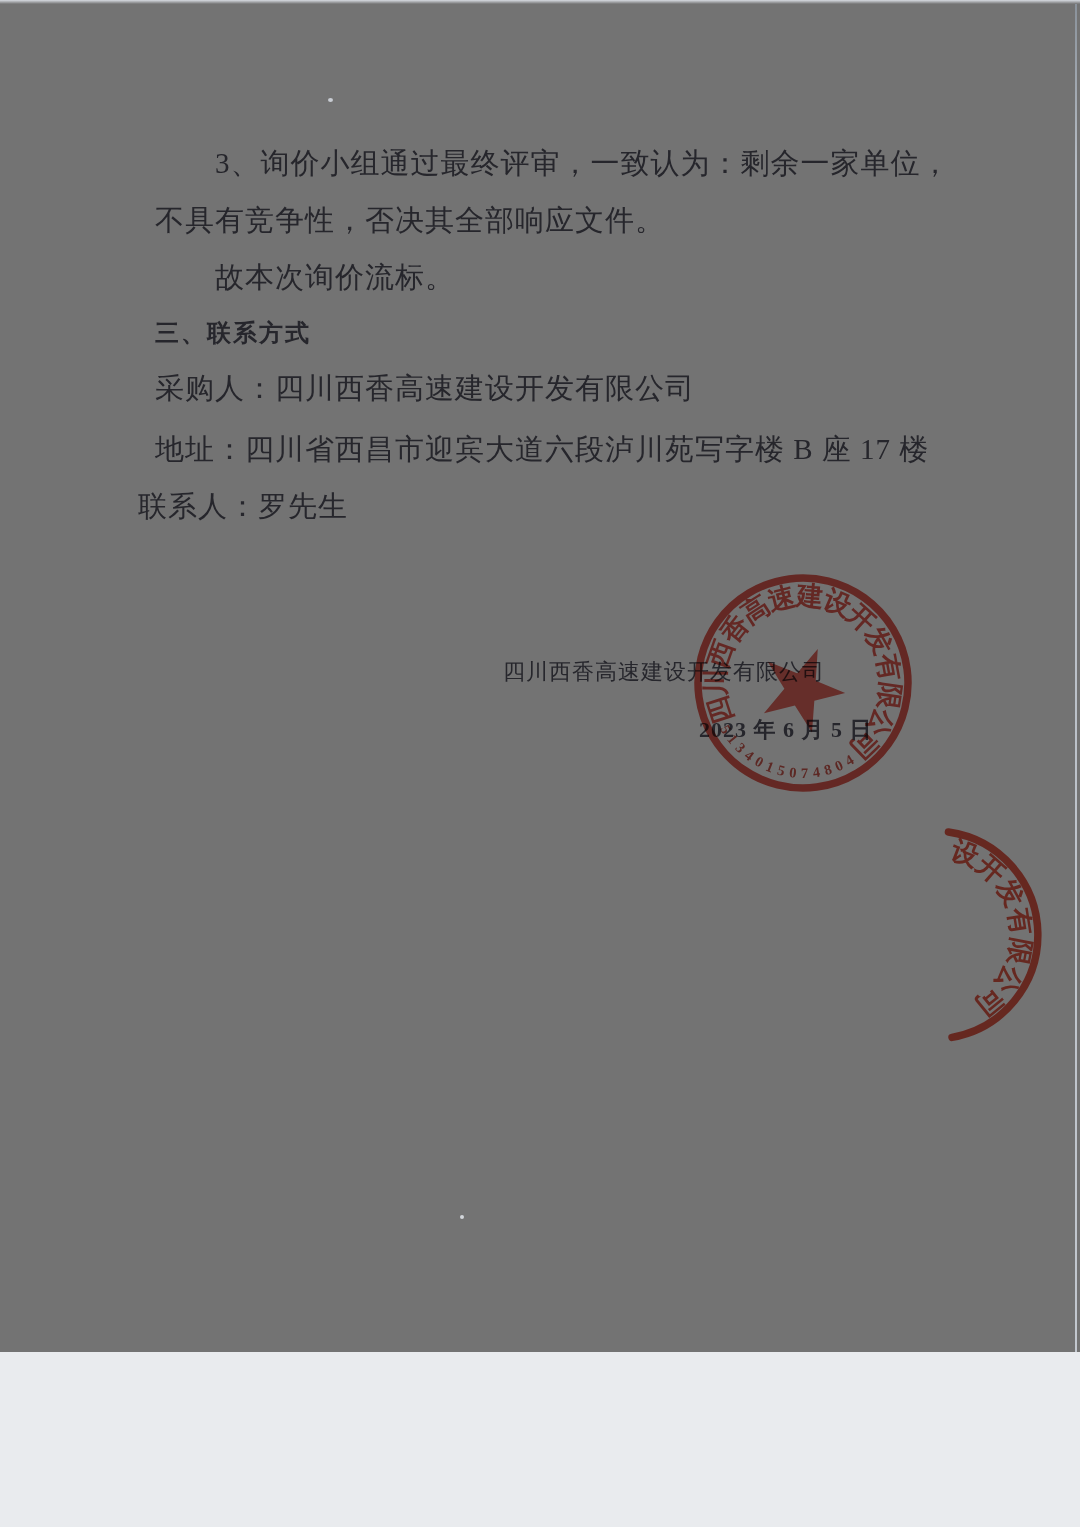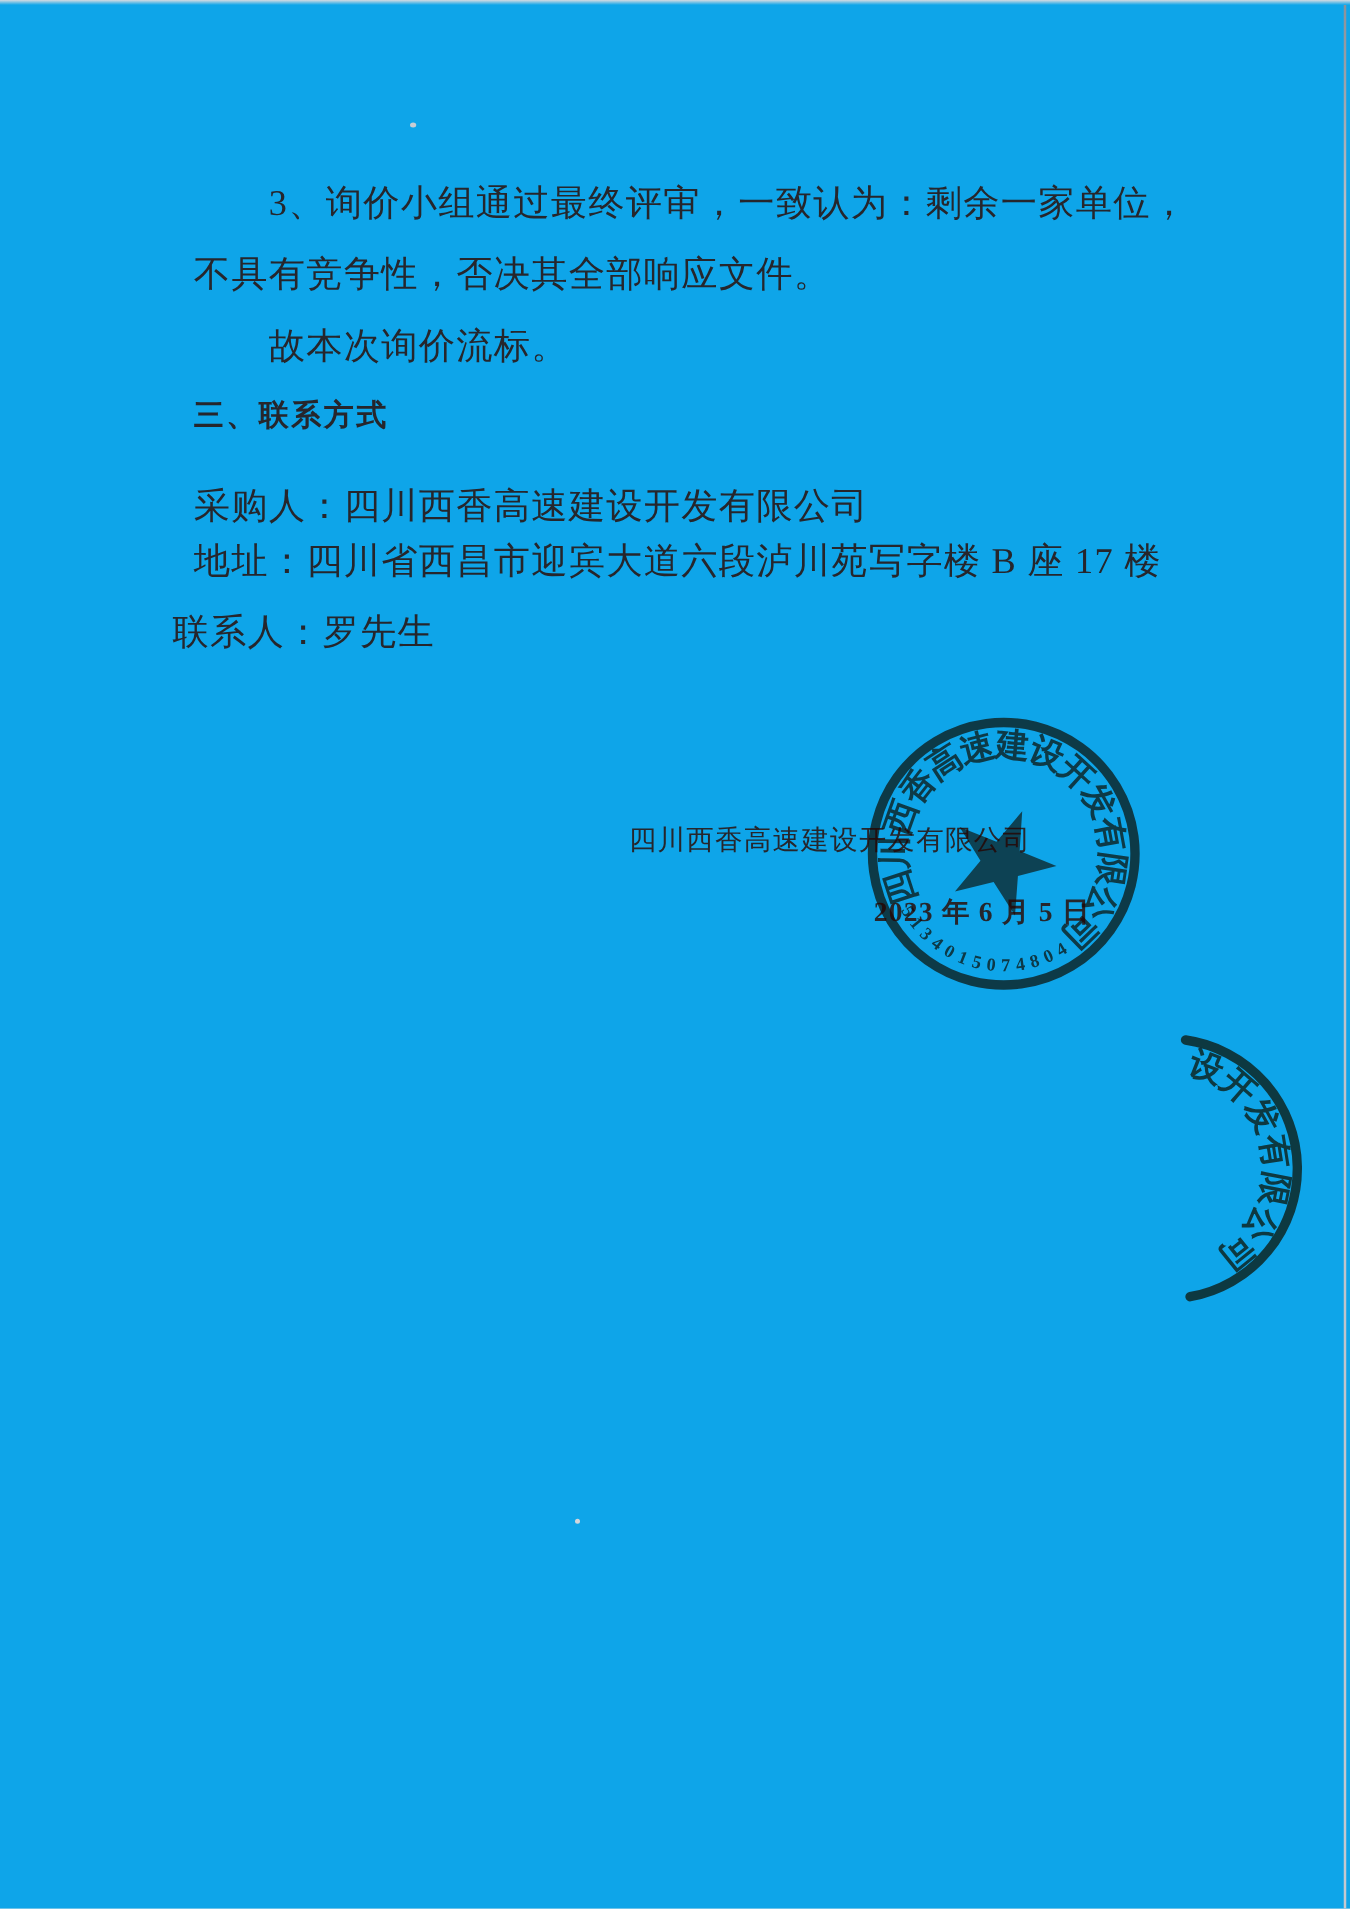--- a/index.html
+++ b/index.html
@@ -1,19 +1,19 @@
 <!DOCTYPE html>
 <html><head>
 <meta charset="utf-8">
 <style>
   html,body{margin:0;padding:0;background:#e9ebee;}
   .page{
     position:relative;
-    width:1080px;height:1527px;
-    background:#0ea5e9;
+    width:1080px;height:1352px;
+    background:#737373;
     overflow:hidden;
     font-family:"Liberation Serif","DejaVu Serif",serif;
     color:#26262c;
   }
   .tline{
     position:absolute;
     font-size:29px;
     line-height:34px;
     white-space:pre;
     letter-spacing:1px;
@@ -57,21 +57,21 @@
 
   <div class="scan-top"></div>
   <div class="scan-right"></div>
   <div class="speck s1"></div>
   <div class="speck s2"></div>
 
   <div class="tline" style="left:215px;top:146px;">3、询价小组通过最终评审，一致认为：剩余一家单位，</div>
   <div class="tline" style="left:215px;top:260px;">故本次询价流标。</div>
   <div class="tline" style="left:155px;top:203px;">不具有竞争性，否决其全部响应文件。</div>
   <div class="tline bold" style="left:155px;top:316px;">三、联系方式</div>
-  <div class="tline" style="left:155px;top:388px;">采购人：四川西香高速建设开发有限公司</div>
+  <div class="tline" style="left:155px;top:374px;font-family:Liberation Mono, monospace;">采购人：四川西香高速建设开发有限公司</div>
   <div class="tline" style="left:155px;top:432px;">地址：四川省西昌市迎宾大道六段泸川苑写字楼 B 座 17 楼</div>
   <div class="tline" style="left:138px;top:489px;">联系人：罗先生</div>
 
   <div class="sig-line" style="left:503px;top:655px;">四川西香高速建设开发有限公司</div>
   <div class="sig-line" style="left:699px;top:713px;font-weight:bold;">2023 年 6 月 5 日</div>
 
   <div class="seal-wrap" id="main-seal" style="left:665px;top:545px;width:280px;height:280px;"><svg width="280" height="280" viewBox="0 0 280 280">
         <g transform="rotate(14 138 138)">
           <circle cx="138" cy="138" r="105" fill="none" stroke="#d7372a" stroke-width="7.5" stroke-opacity="0.95"></circle>
           <text x="138" y="51" transform="rotate(-122.00 138 138)" font-size="27" fill="#d7372a" fill-opacity="0.95" text-anchor="middle" dominant-baseline="central">四</text>

